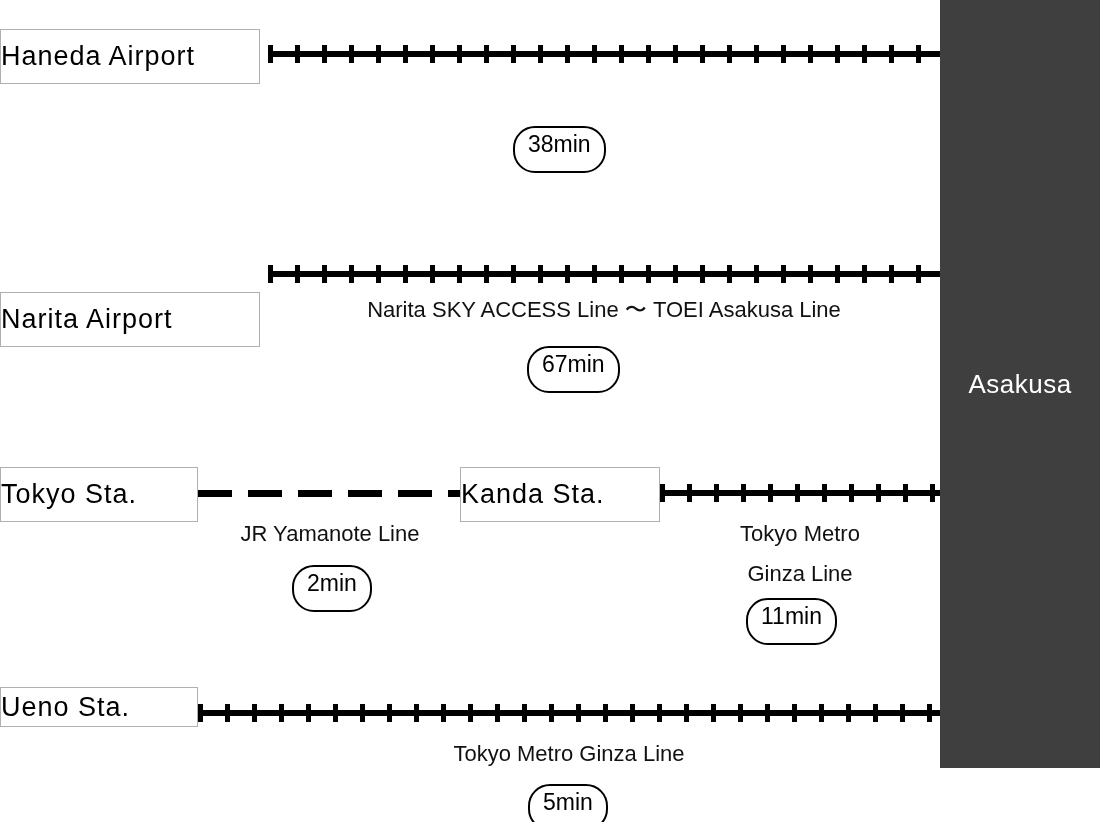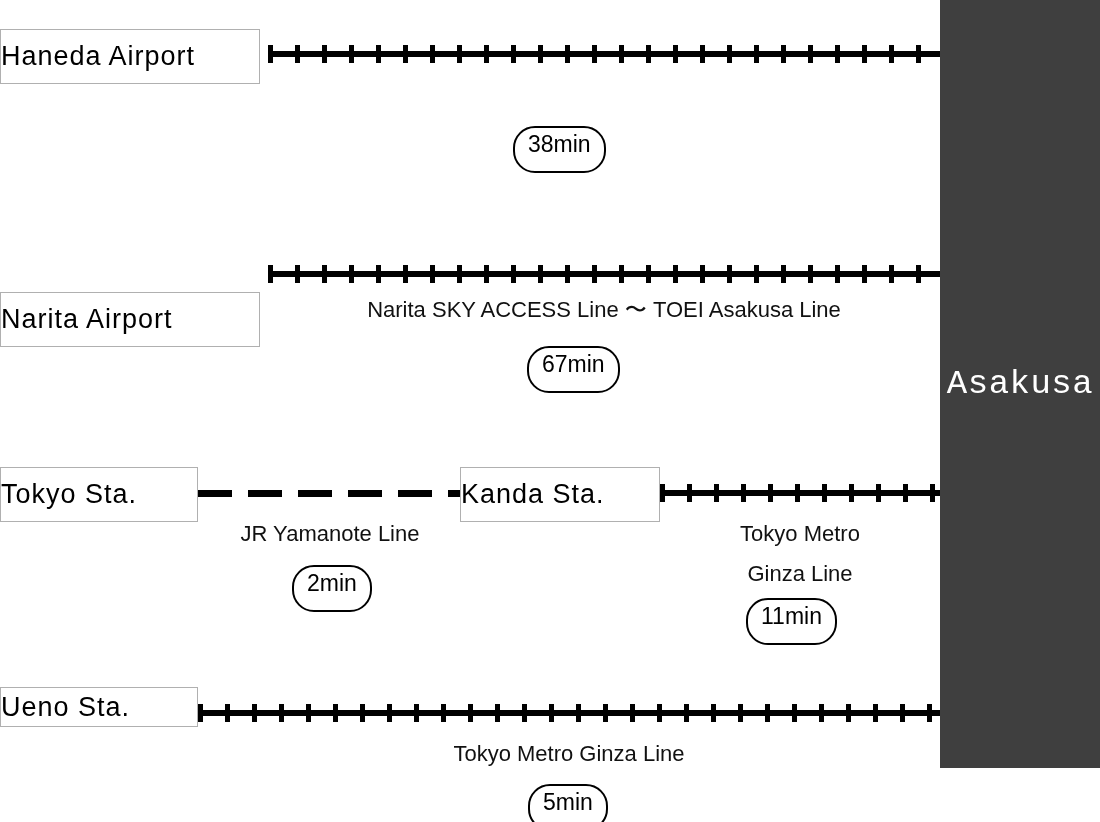--- a/index.html
+++ b/index.html
@@ -24,24 +24,23 @@
     right: 0;
     width: 160px;
     height: 768px;
     background: #3f3f3f;
     display: flex;
     align-items: center;
     justify-content: center;
   }
   .dest-label {
     color: #ffffff;
-    font-size: 34px;
+    font-size: 26px;
     letter-spacing: 0.5px;
     white-space: nowrap;
-    font-family: Liberation Mono, monospace;
   }
   .station-box {
     position: absolute;
     border: 1px solid #b0b0b0;
     background: #ffffff;
     box-sizing: border-box;
     display: flex;
     align-items: center;
     justify-content: flex-start;
     z-index: 5;

